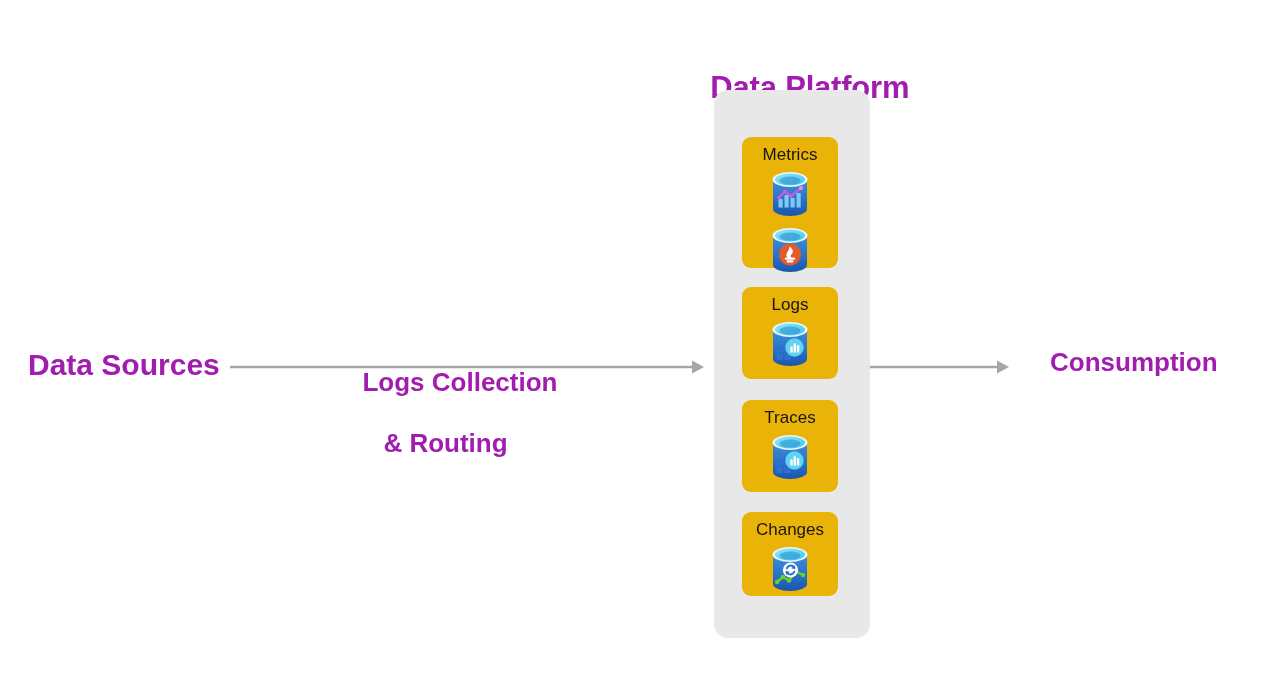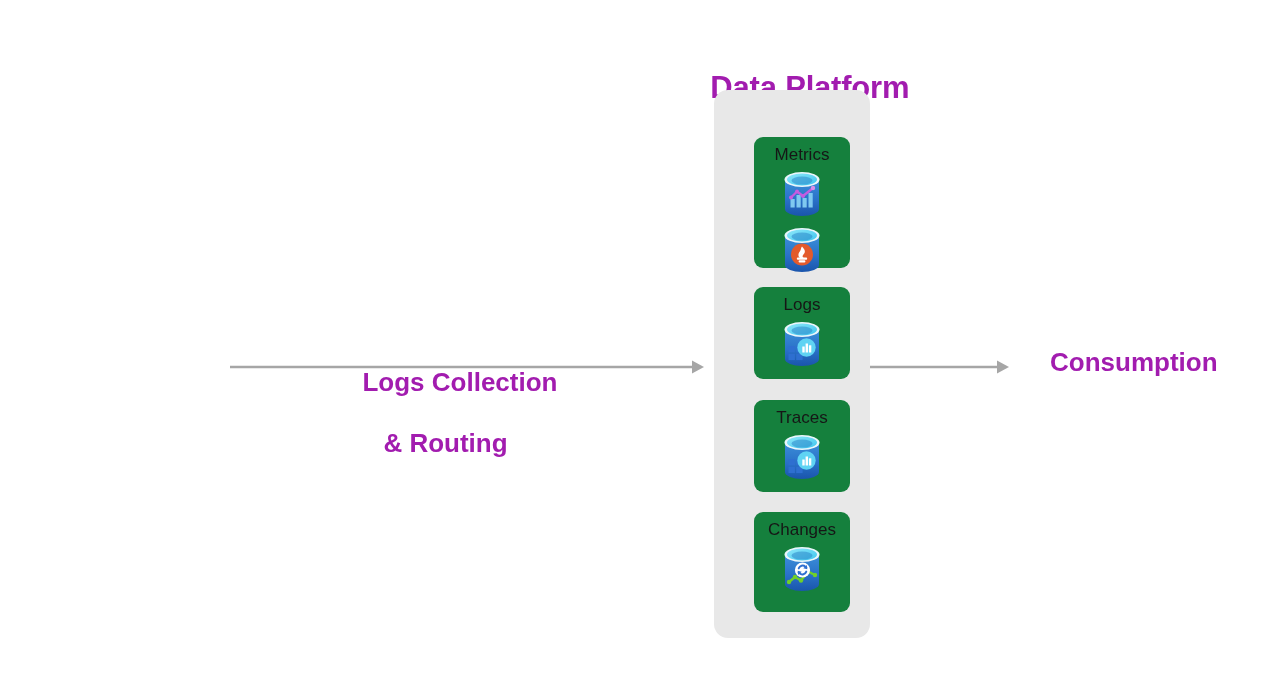--- a/index.html
+++ b/index.html
@@ -92,23 +92,23 @@
   #platform-cards {
     position: absolute;
     left: 28px;
     top: 0;
     width: 100px;
   }
 
   
   .store-card {
     position: absolute;
-    left: 12px;
+    left: 0;
     width: 96px;
-    background: #15803d;
+    background: #eab308;
     border-radius: 9px;
     box-sizing: border-box;
     display: flex;
     flex-direction: column;
     align-items: center;
   }
   .store-card .card-label {
     font-size: 17px;
     font-weight: normal;
     color: #161616;
@@ -123,31 +123,32 @@
     align-items: center;
     gap: 4px;
     padding-bottom: 8px;
   }
   .db-icon { display: block; }
 
   
   #card-metrics  { top: 47px;  height: 131px; }
   #card-logs     { top: 197px; height: 92px;  }
   #card-traces   { top: 310px; height: 92px;  }
-  #card-changes  { top: 422px; height: 100px; text-align: right;  }
+  #card-changes  { top: 422px; height: 84px; text-align: right;  }
 </style>
 </head>
 <body>
 
 <div id="stage">
 
   <div class="stage-label" id="platform-title">
     <span class="inner">Data Platform</span>
   </div>
 
+  <div class="stage-label" id="label-data-sources">Data Sources</div>
 
   <svg class="arrow-svg" id="arrow-left-svg" width="475" height="18" viewBox="0 0 475 18">
     <line x1="0" y1="9" x2="462" y2="9" stroke="#A6A6A6" stroke-width="2.4"></line>
     <polygon points="462,2.5 474,9 462,15.5" fill="#A6A6A6"></polygon>
   </svg>
 
   <div class="stage-label" id="label-data-collection">
     <span class="l1">Logs Collection</span>
     <span class="l2">&amp; Routing</span>
   </div>

